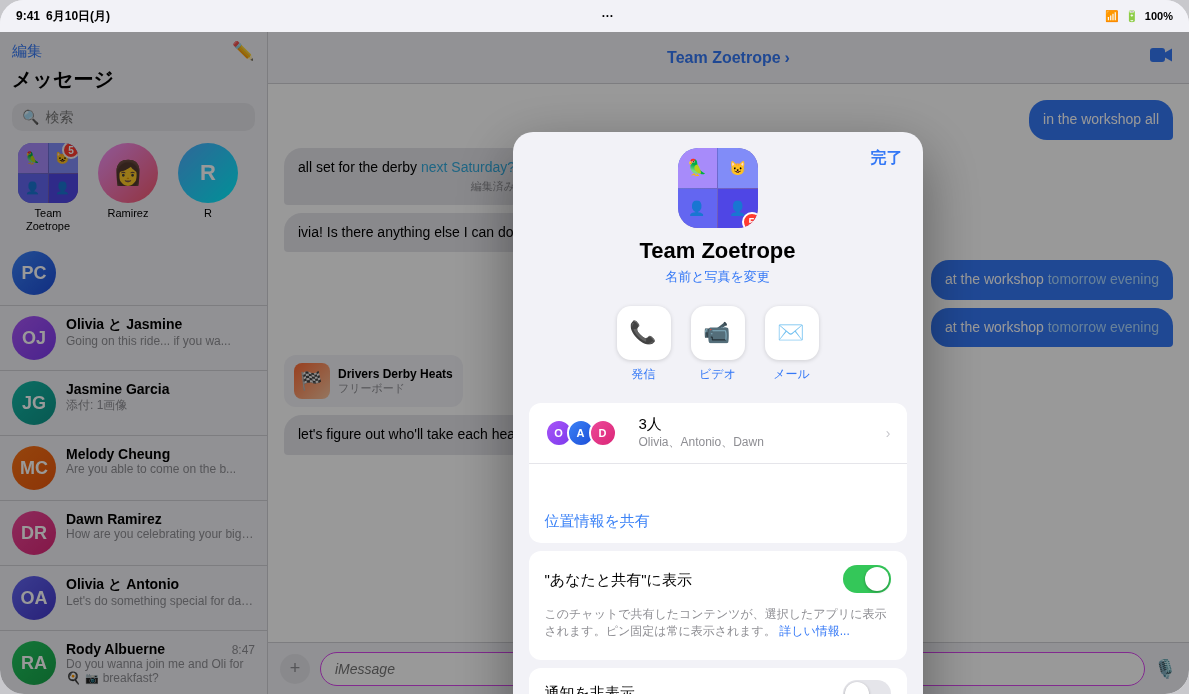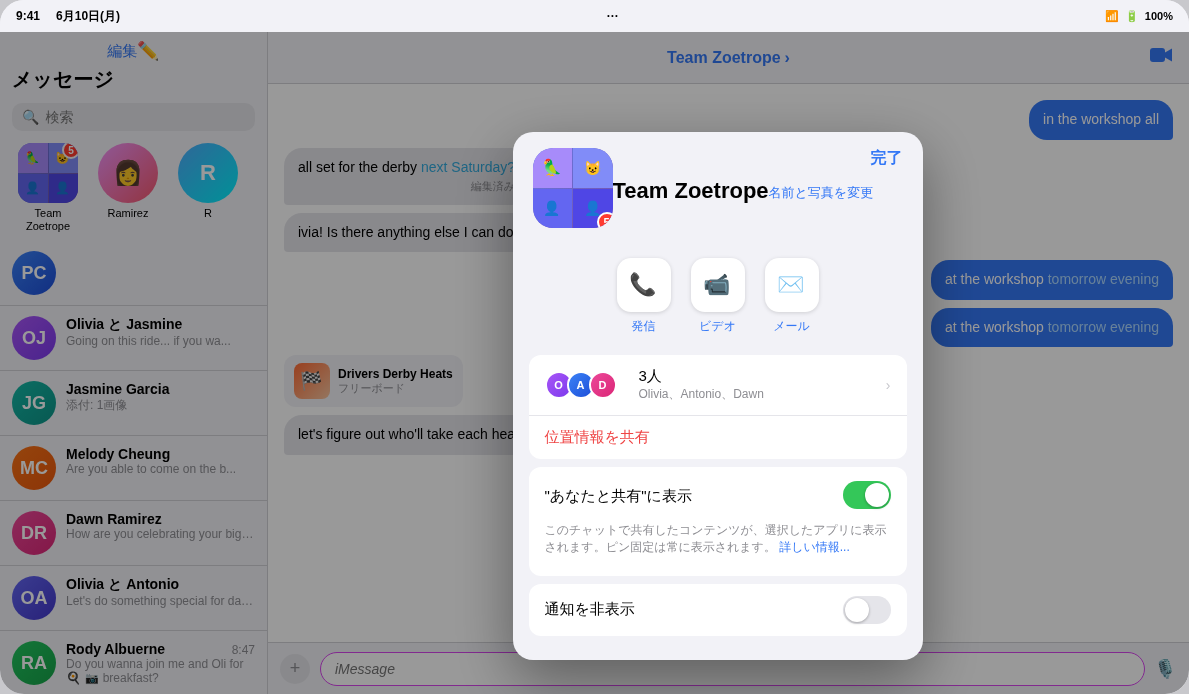--- a/index.html
+++ b/index.html
@@ -30,21 +30,21 @@
       background: #f2f2f7;
       display: flex;
       align-items: center;
       justify-content: space-between;
       padding: 0 16px;
       font-size: 12px;
       font-weight: 600;
       color: #000;
       flex-shrink: 0;
     }
-    .status-bar-left { display: flex; align-items: center; gap: 16px; }
+    .status-bar-left { display: flex; align-items: center; gap: 6px; }
     .status-bar-center { display: flex; gap: 4px; }
     .status-bar-right { display: flex; align-items: center; gap: 6px; font-size: 11px; }
 
     
     .main-content {
       flex: 1;
       display: flex;
       overflow: hidden;
       position: relative;
     }
@@ -57,21 +57,21 @@
       flex-direction: column;
       border-right: 1px solid #d1d1d6;
       flex-shrink: 0;
       z-index: 1;
     }
 
     .sidebar-header {
       padding: 8px 12px 4px;
       display: flex;
       align-items: center;
-      justify-content: center;
+      justify-content: space-between;
     }
     .sidebar-title { font-size: 20px; font-weight: 700; padding: 0 12px 6px; }
 
     .search-bar {
       margin: 4px 12px 8px;
       background: #e5e5ea;
       border-radius: 10px;
       display: flex;
       align-items: center;
       padding: 6px 10px;
@@ -327,21 +327,21 @@
       box-shadow: 0 20px 60px rgba(0,0,0,0.4);
       position: absolute;
       top: 100px;
       left: 50%;
       transform: translateX(-20%);
     }
 
     .modal-header {
       padding: 16px 20px 8px;
       display: flex;
-      flex-direction: row;
+      flex-direction: column;
       align-items: center;
       position: relative;
     }
 
     .modal-done-btn {
       position: absolute;
       top: 16px;
       right: 20px;
       color: #3478f6;
       font-size: 16px;
@@ -451,21 +451,22 @@
       background: white;
       border-radius: 50%;
       top: 2px;
       right: 2px;
       box-shadow: 0 1px 3px rgba(0,0,0,0.3);
       transition: right 0.2s;
     }
     .toggle-switch.off::after { right: auto; left: 2px; }
     .modal-location-text {
       font-size: 15px;
-      color: #ef4444;
+      color: #3b82f6;
+      margin-top: 36px;
     }
     .modal-show-title {
       font-size: 15px;
       color: #000;
       font-weight: 400;
       padding: 8px 0 4px;
     }
     .modal-show-desc {
       font-size: 12px;
       color: #8e8e93;

